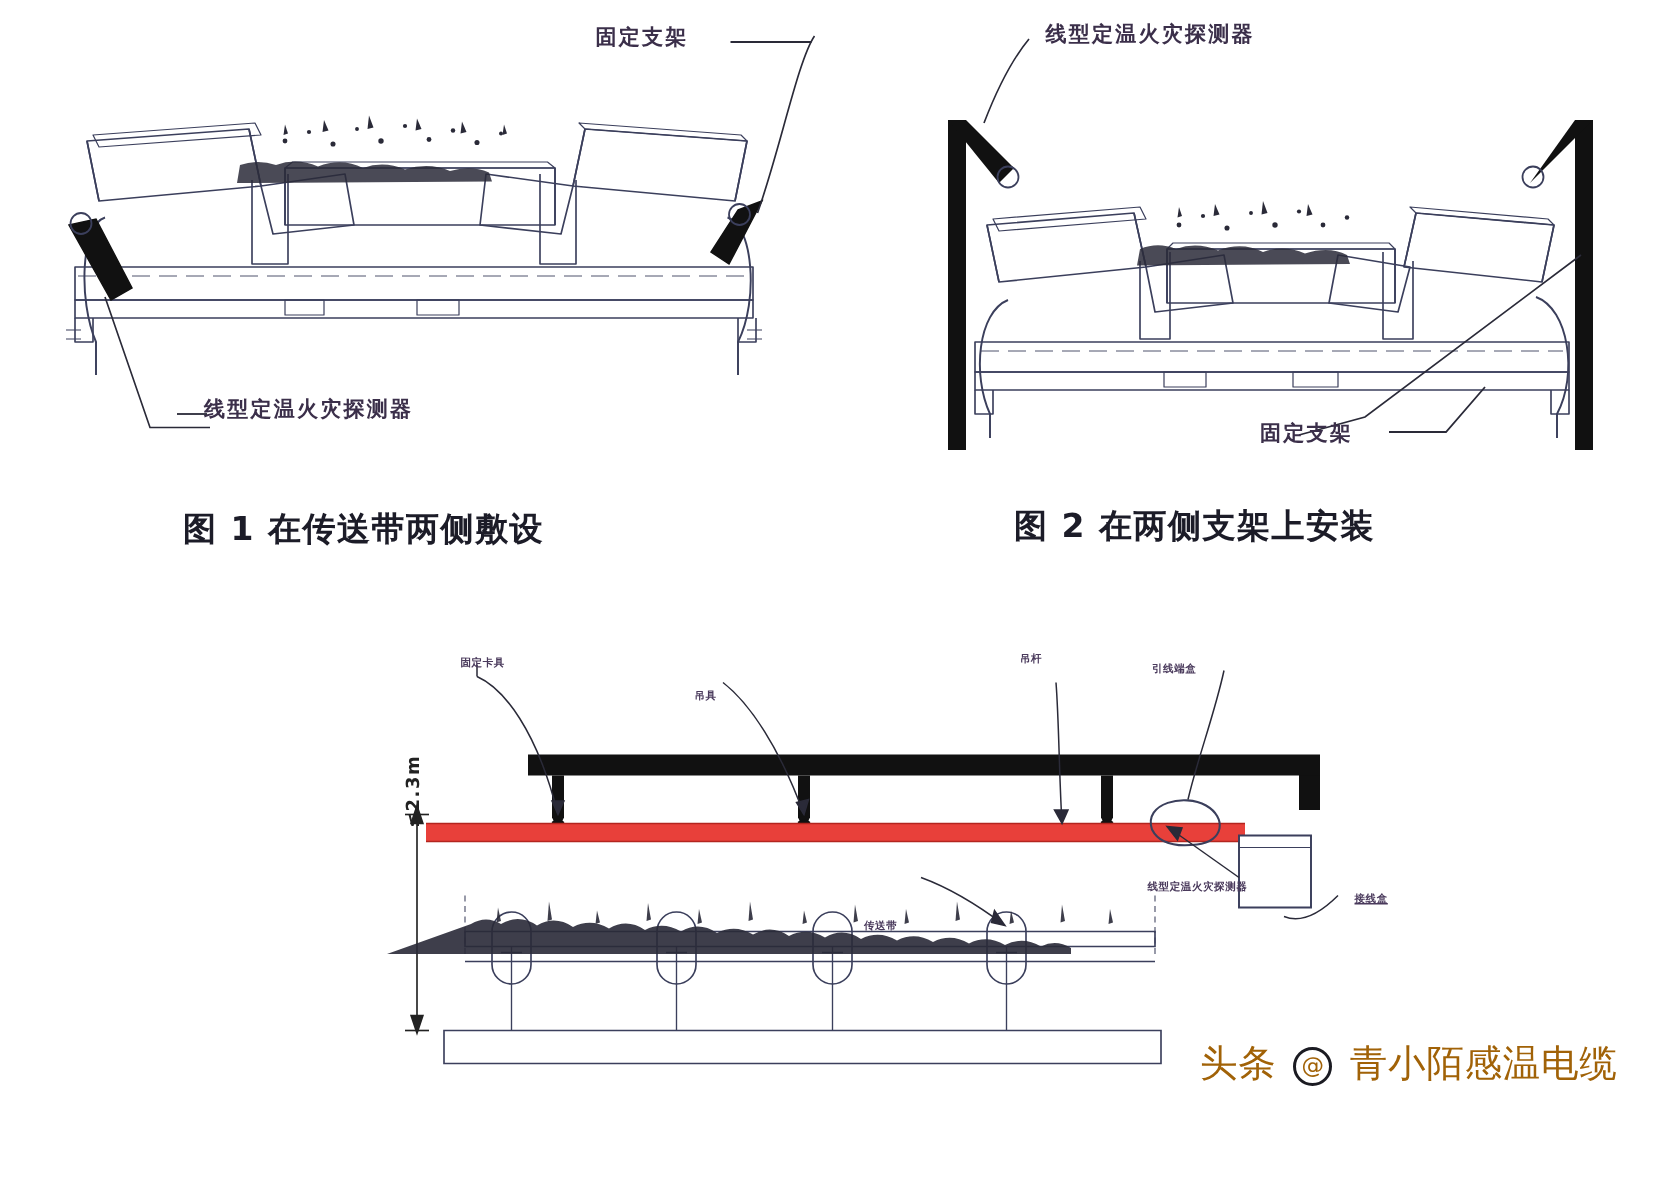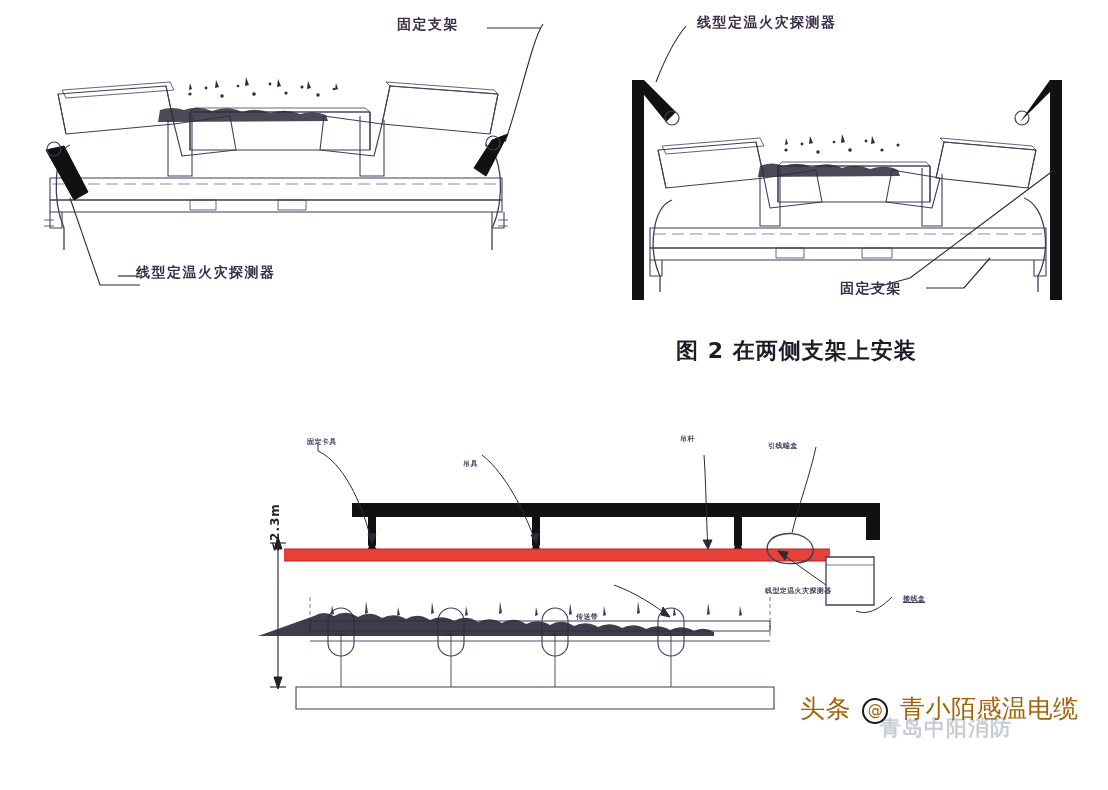--- a/index.html
+++ b/index.html
@@ -153,20 +153,21 @@
           <path d="M296 33 l2 6 l-3 1 z"></path>
       </g>
     </svg>
 
     <svg style="position:absolute;left:0;top:0;" width="480" height="260">
       <path d="M30 148 L60 235 L100 235" fill="none" stroke="#2a2a38" stroke-width="1.1"></path>
       <path d="M465 92 C480 50 492 -10 503 -26" fill="none" stroke="#2a2a38" stroke-width="1.1"></path>
     </svg>
   </div>
 
+  <div class="caption" id="cap1">图 1  在传送带两侧敷设</div>
   <div class="lbl big" id="lbl-f1-bracket">固定支架</div>
   <div class="lbl big" id="lbl-f1-detector">线型定温火灾探测器</div>
   <svg class="fig" style="left:485px;top:0px;" width="70" height="40">
     <path d="M2 28 L56 28" stroke="#2a2a38" stroke-width="1.2" fill="none"></path>
   </svg>
   <svg class="fig" style="left:118px;top:268px;" width="24" height="16">
     <path d="M0 8 L20 8" stroke="#2a2a38" stroke-width="1.2" fill="none"></path>
   </svg>
 
   <div class="fig" id="fig2" style="left:610px;top:50px;width:470px;height:270px;">
@@ -346,20 +347,19 @@
 
   <div class="lbl tiny" id="lbl-f3-clamp">固定卡具</div>
   <div class="lbl tiny" id="lbl-f3-hanger">吊具</div>
   <div class="lbl tiny" id="lbl-f3-rod">吊杆</div>
   <div class="lbl tiny" id="lbl-f3-endbox">引线端盒</div>
   <div class="lbl tiny" id="lbl-f3-belt">传送带</div>
   <div class="lbl tiny" id="lbl-f3-detector">线型定温火灾探测器</div>
   <div class="lbl tiny" id="lbl-f3-jbox">接线盒</div>
   <div class="lbl dim" id="lbl-f3-dim">≤2.3m</div>
 
-  <div id="watermark-ghost">青岛中阳消防</div>
   <div id="watermark">
     <span>头条</span>
     <span class="at">@</span>
     <span>青小陌感温电缆</span>
   </div>
 
 </div>
 
 </body></html>

